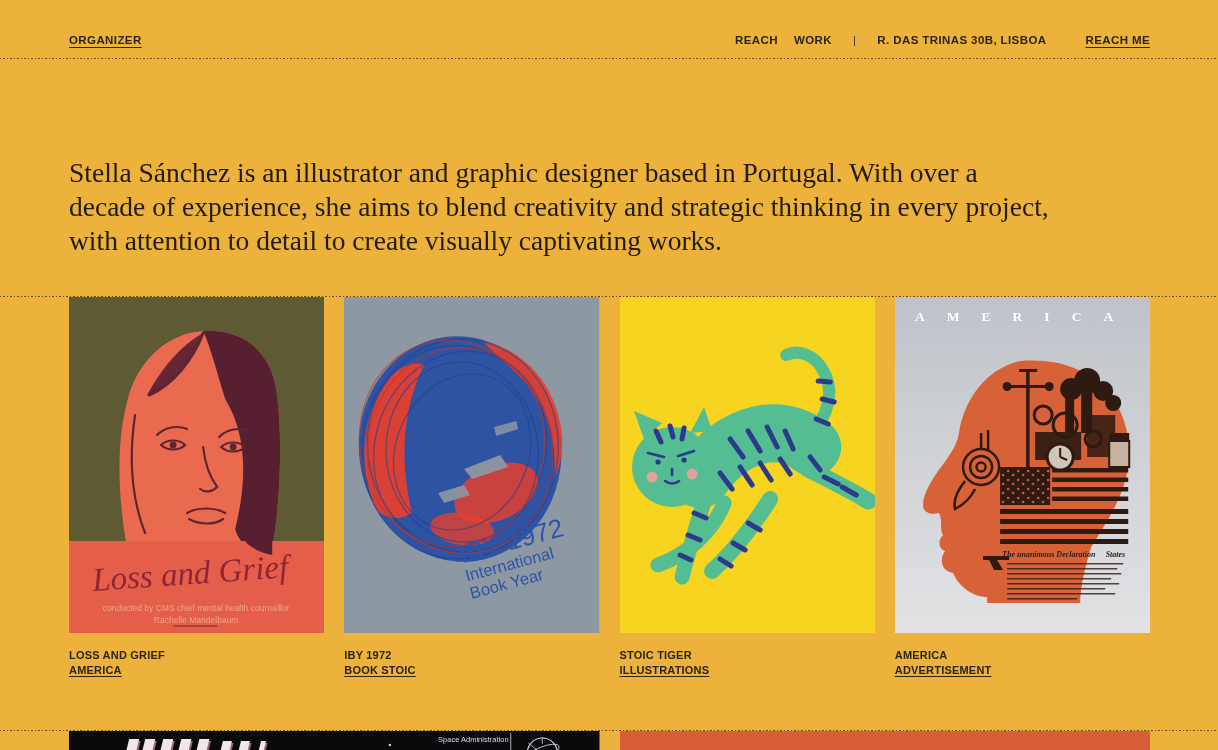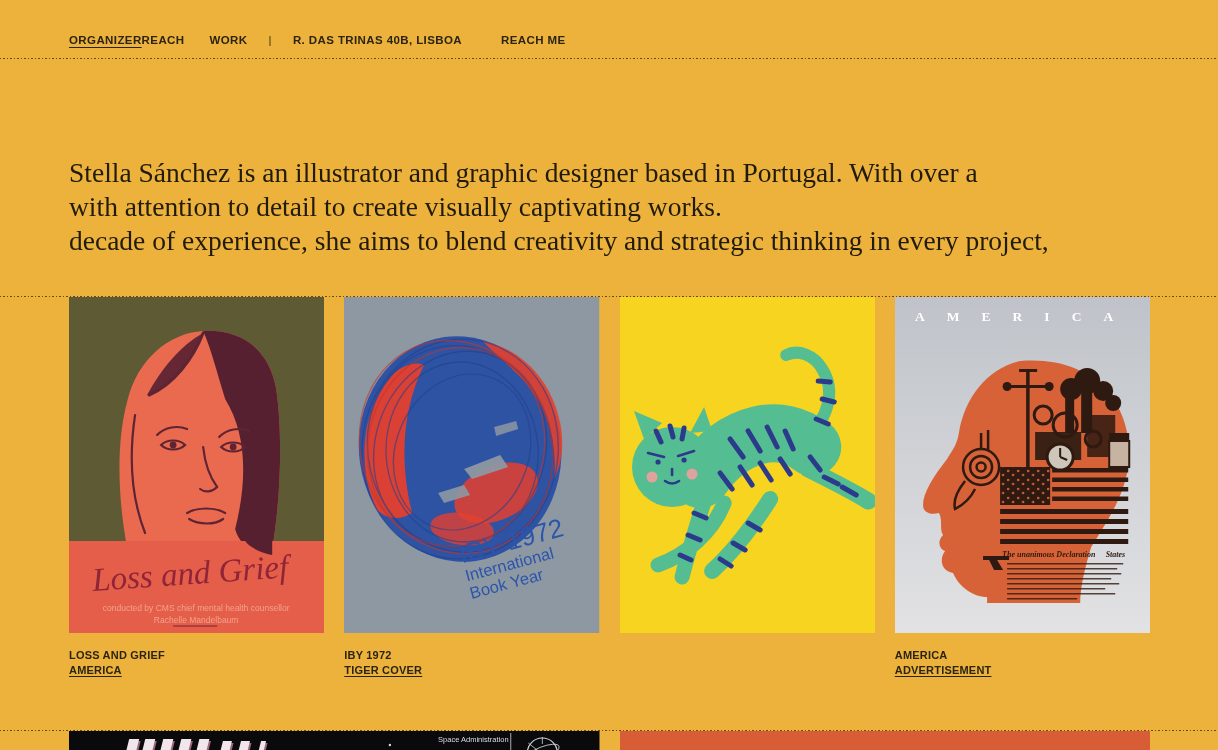--- a/index.html
+++ b/index.html
@@ -8,31 +8,31 @@
     background: var(--page-bg, #ecb23c);
     font-family: "Liberation Sans", sans-serif;
     color: var(--ink, #2b2412);
     overflow: hidden;
   }
   .page { position:relative; width:1218px; height:750px; overflow:hidden; }
 
   
   .topbar {
     height:58px;
-    display:flex; align-items:flex-end;
+    display:flex; justify-content:space-between; align-items:flex-end;
     padding:0 68px 12px 69px;
     font-size:11.5px; font-weight:700; letter-spacing:.4px;
   }
   .logo { text-decoration:underline; text-underline-offset:3px; cursor:pointer; }
   .nav { display:flex; align-items:baseline; }
   .nav .item { cursor:pointer; }
   .nav .sep  { font-weight:400; margin:0 21px; opacity:.9; }
-  .nav .item + .item { margin-left:25px; }
+  .nav .item + .item { margin-left:16px; }
   .nav .address { font-weight:700; }
-  .nav .reach { margin-left:39px; text-underline-offset:3px; cursor:pointer; }
+  .nav .reach { margin-left:39px; text-decoration:underline; text-underline-offset:3px; cursor:pointer; }
 
   .dotted {
     height:1px;
     background-image: repeating-linear-gradient(90deg, rgba(84,63,12,.9) 0 1.5px, transparent 1.5px 3.5px);
   }
 
   
   .intro {
     margin:97px 40px 0 69px;
     font-family:Liberation Serif, serif;
@@ -61,30 +61,30 @@
 <body>
 
 <div class="page">
 
   <div class="topbar">
     <div class="logo">ORGANIZER</div>
     <div class="nav">
       <span class="item">REACH</span>
       <span class="item">WORK</span>
       <span class="sep">|</span>
-      <span class="address">R. DAS TRINAS 40B, LISBOA</span>
+      <span class="address">R. DAS TRINAS 30B, LISBOA</span>
       <span class="reach">REACH ME</span>
     </div>
   </div>
   <div class="dotted"></div>
 
   <div class="intro">
     <div class="line">Stella Sánchez is an illustrator and graphic designer based in Portugal. With over a</div>
+    <div class="line">decade of experience, she aims to blend creativity and strategic thinking in every project,</div>
     <div class="line">with attention to detail to create visually captivating works.</div>
-    <div class="line">decade of experience, she aims to blend creativity and strategic thinking in every project,</div>
   </div>
 
   <div class="dotted row1"></div>
 
   <div class="grid">
 
     <div class="card">
       <div class="poster">
         <svg viewBox="0 0 255 336" preserveAspectRatio="none">
           <rect width="255" height="336" fill="#5e5b34"></rect>
@@ -151,21 +151,21 @@
 
           <g transform="rotate(-15 150 270)" fill="#2b55ab" font-family="Liberation Sans, sans-serif">
             <text x="120" y="258" font-size="26">IBY 1972</text>
             <text x="120" y="277" font-size="16.5">International</text>
             <text x="120" y="295" font-size="16.5">Book Year</text>
           </g>
         </svg>
       </div>
       <div class="caption">
         <div>IBY 1972</div>
-        <div class="cat">TIGER COVER</div>
+        <div class="cat">BOOK STOIC</div>
       </div>
     </div>
 
     <div class="card">
       <div class="poster">
         <svg viewBox="0 0 255 336" preserveAspectRatio="none">
           <rect width="255" height="336" fill="#f6d41f"></rect>
           <g stroke="#55bd92" fill="none" stroke-linecap="round">
 
             <path d="M186,140 C208,122 216,94 202,72 C194,58 178,52 166,58" stroke-width="12"></path>
@@ -215,20 +215,24 @@
           <g stroke="#2c3a8c" stroke-width="2.6" stroke-linecap="round" fill="none">
             <path d="M28,156 L44,160"></path>
               <path d="M58,159 L74,154"></path>
             <path d="M52,172 v6"></path>
               <path d="M45,184 q7,5 14,0"></path>
           </g>
           <circle cx="38" cy="165" r="2.6" fill="#2c3a8c"></circle>
           <circle cx="64" cy="163" r="2.6" fill="#2c3a8c"></circle>
         </svg>
       </div>
+      <div class="caption">
+        <div>STOIC TIGER</div>
+        <div class="cat">ILLUSTRATIONS</div>
+      </div>
     </div>
 
     <div class="card">
       <div class="poster">
         <svg viewBox="0 0 255 336" preserveAspectRatio="none">
           <defs>
             <linearGradient id="agrad" x1="0" y1="0" x2="0" y2="1">
               <stop offset="0" stop-color="#bfc3c9"></stop>
                 <stop offset="1" stop-color="#e2e2e4"></stop>
             </linearGradient>

